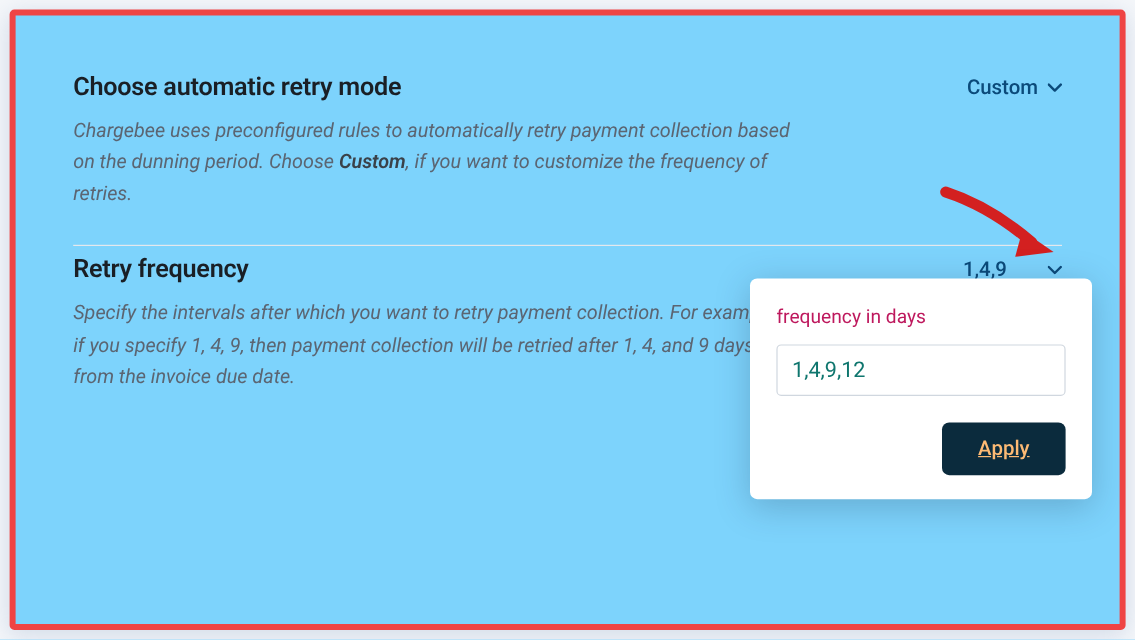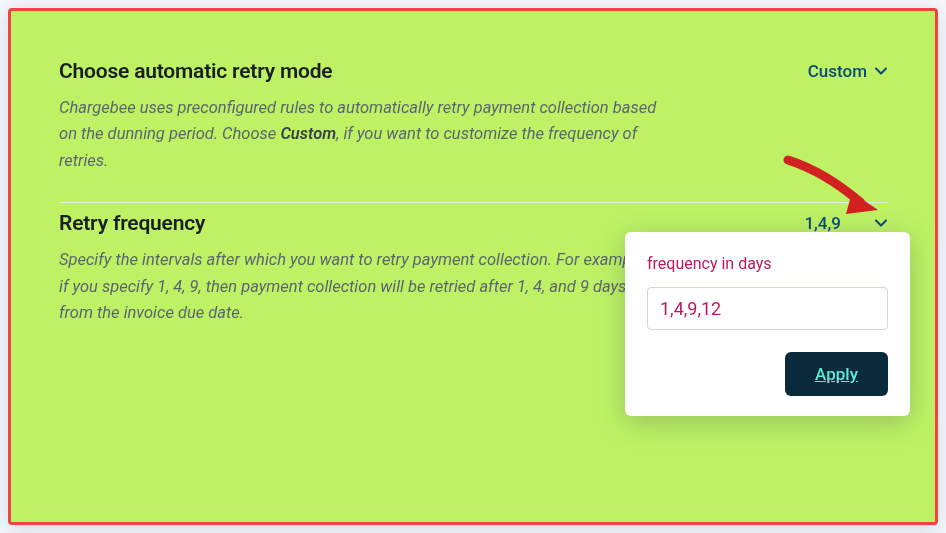--- a/index.html
+++ b/index.html
@@ -9,22 +9,22 @@
     }
     body {
       font-family: -apple-system, BlinkMacSystemFont, "Segoe UI", Roboto, Helvetica, Arial, sans-serif;
       background: #f5f7fa;
       width: 946px;
       height: 533px;
       padding: 8px;
       position: relative;
     }
     .panel {
-      background: #bef264;
-      border: 3px solid #ef4444;
+      background: #7dd3fc;
+      border: 5px solid #ef4444;
       border-radius: 4px;
       box-shadow: 0 4px 20px rgba(100, 130, 180, 0.25);
       width: 100%;
       height: 100%;
       padding: 48px 48px 0 48px;
       overflow: hidden;
     }
     .section {
       position: relative;
       padding-bottom: 28px;
@@ -88,32 +88,32 @@
       font-size: 16px;
       color: #be185d;
       margin-bottom: 14px;
     }
     .popover-input {
       width: 100%;
       border: 1px solid #d0d7df;
       border-radius: 4px;
       padding: 10px 12px;
       font-size: 18px;
-      color: #be185d;
+      color: #0f766e;
       font-family: inherit;
       outline: none;
     }
     .popover-actions {
       display: flex;
       justify-content: flex-end;
       margin-top: 22px;
     }
     .apply-btn {
       background: #0b2b3d;
-      color: #5eead4;
+      color: #fdba74;
       border: none;
       border-radius: 6px;
       padding: 12px 30px;
       font-size: 17px;
       font-weight: 500;
       cursor: pointer;
       font-family: inherit;
       text-decoration: underline;
     }
 

